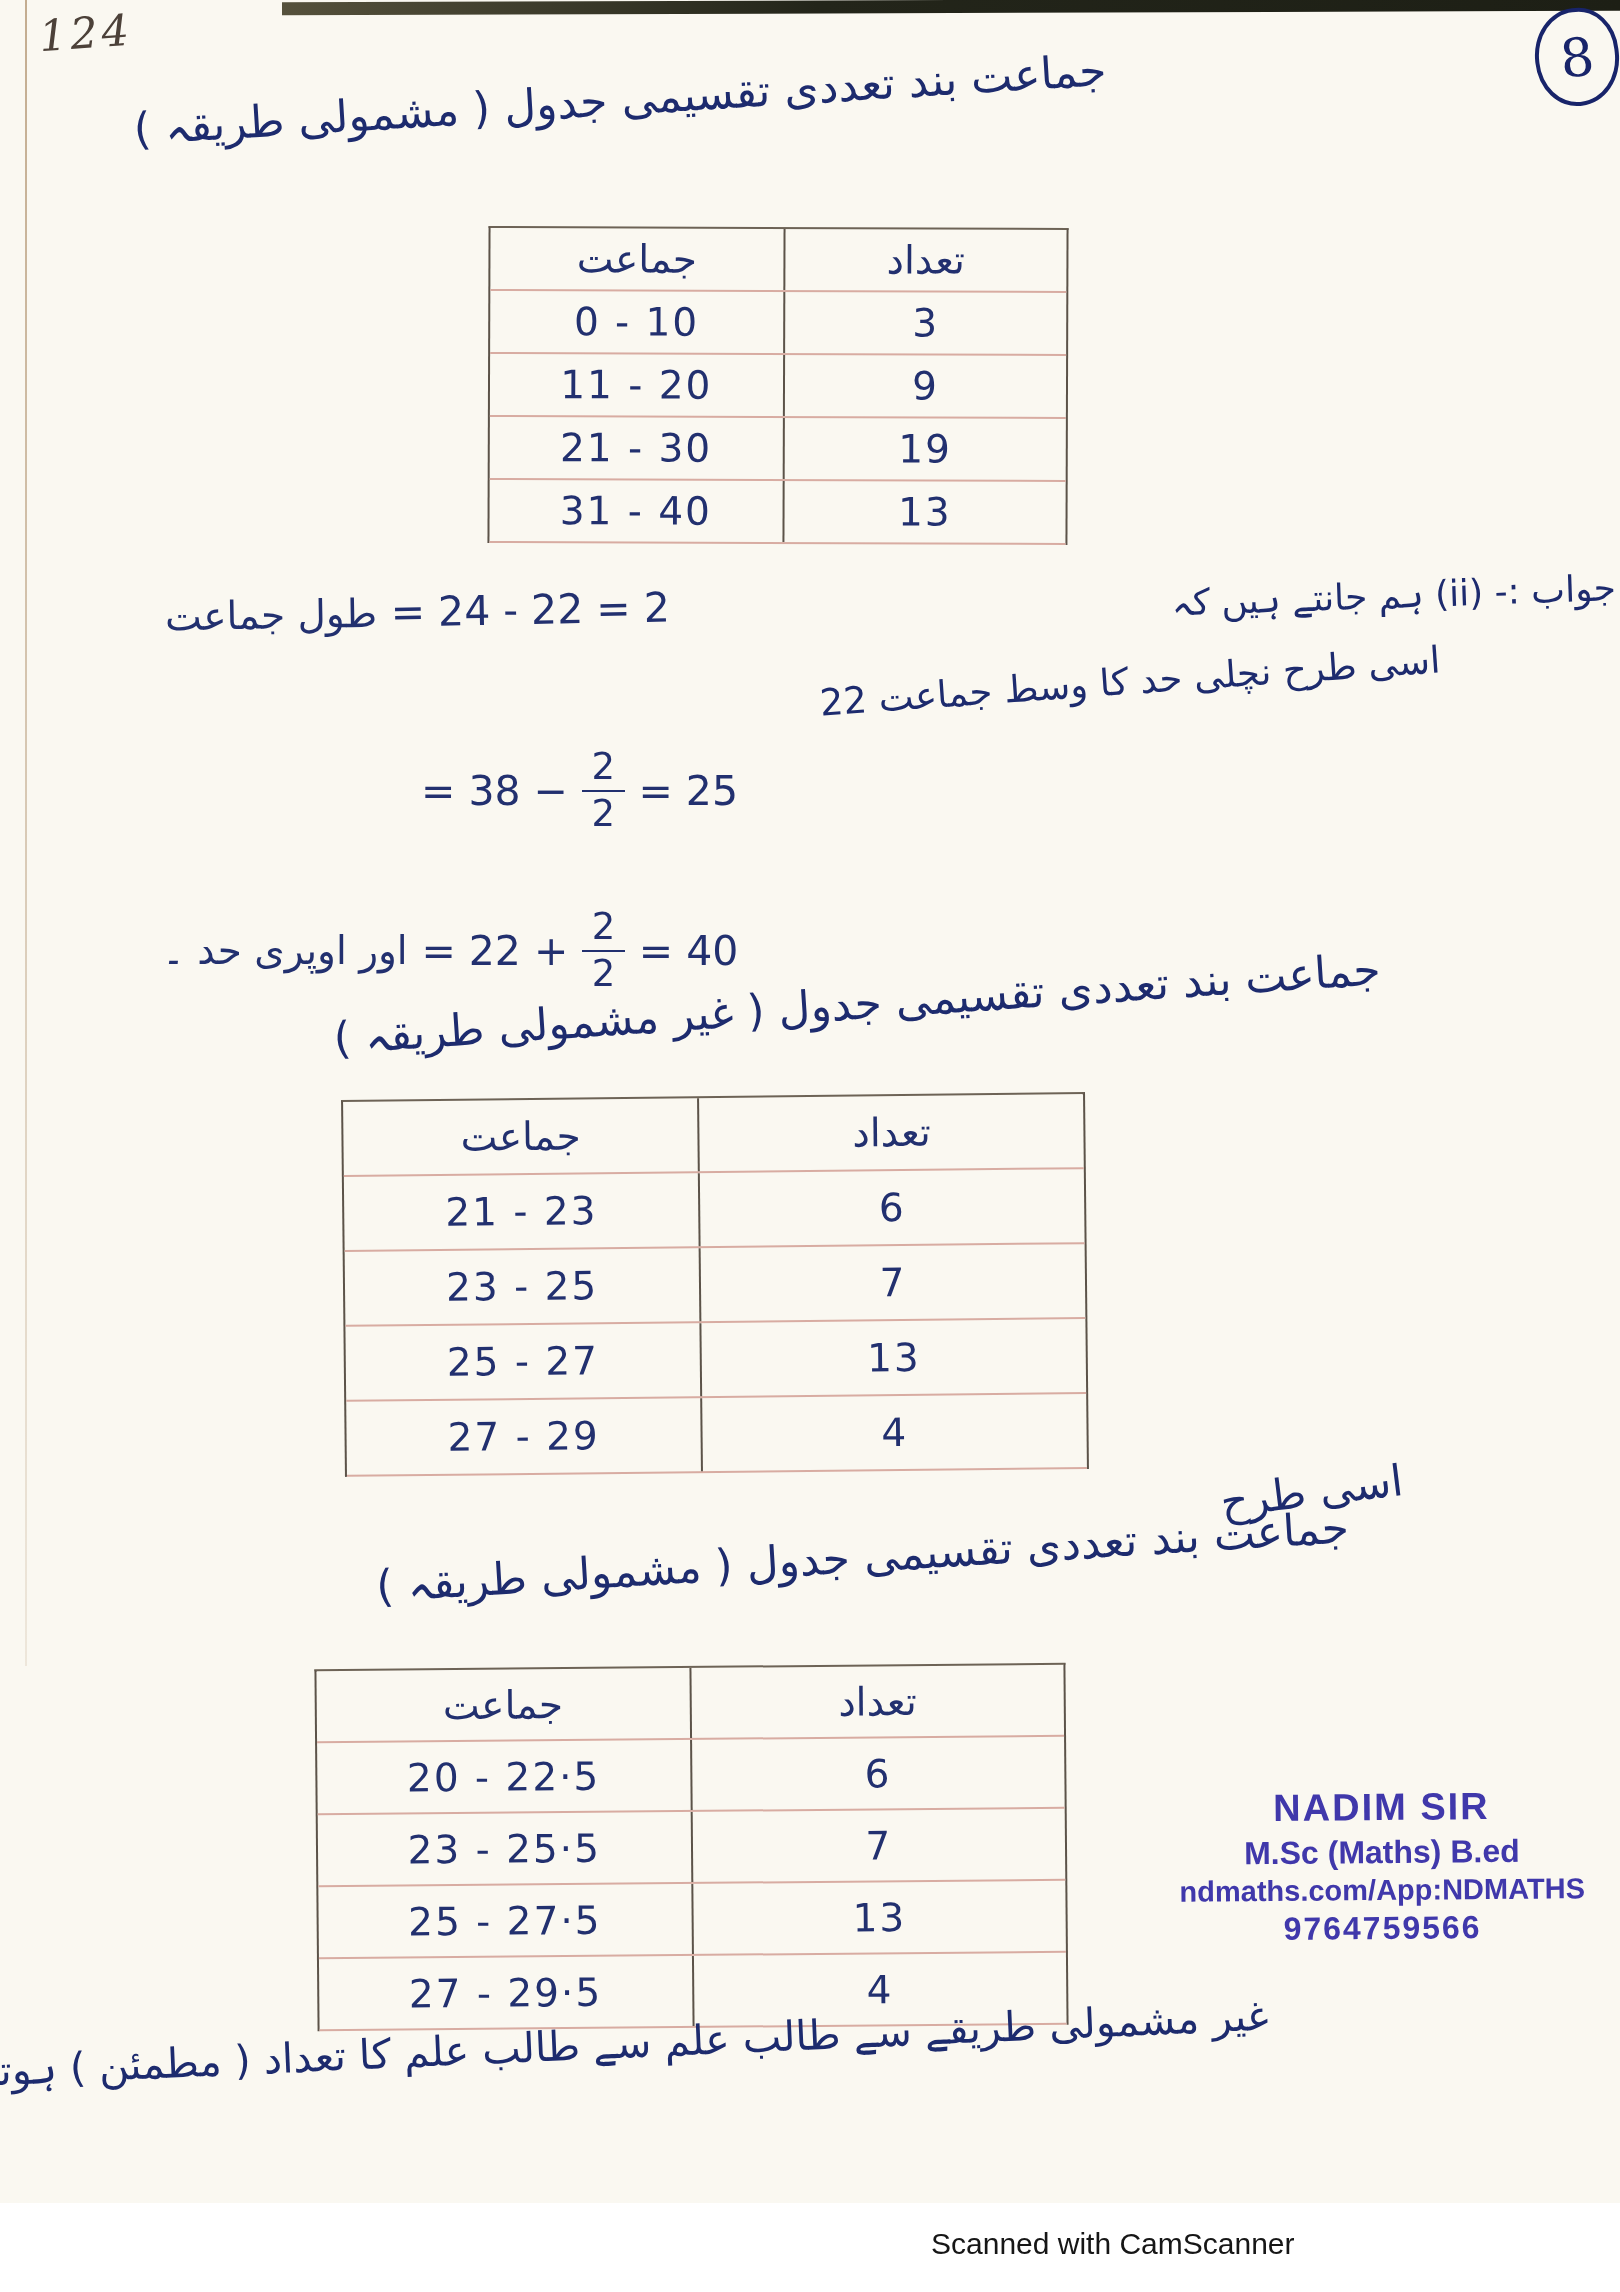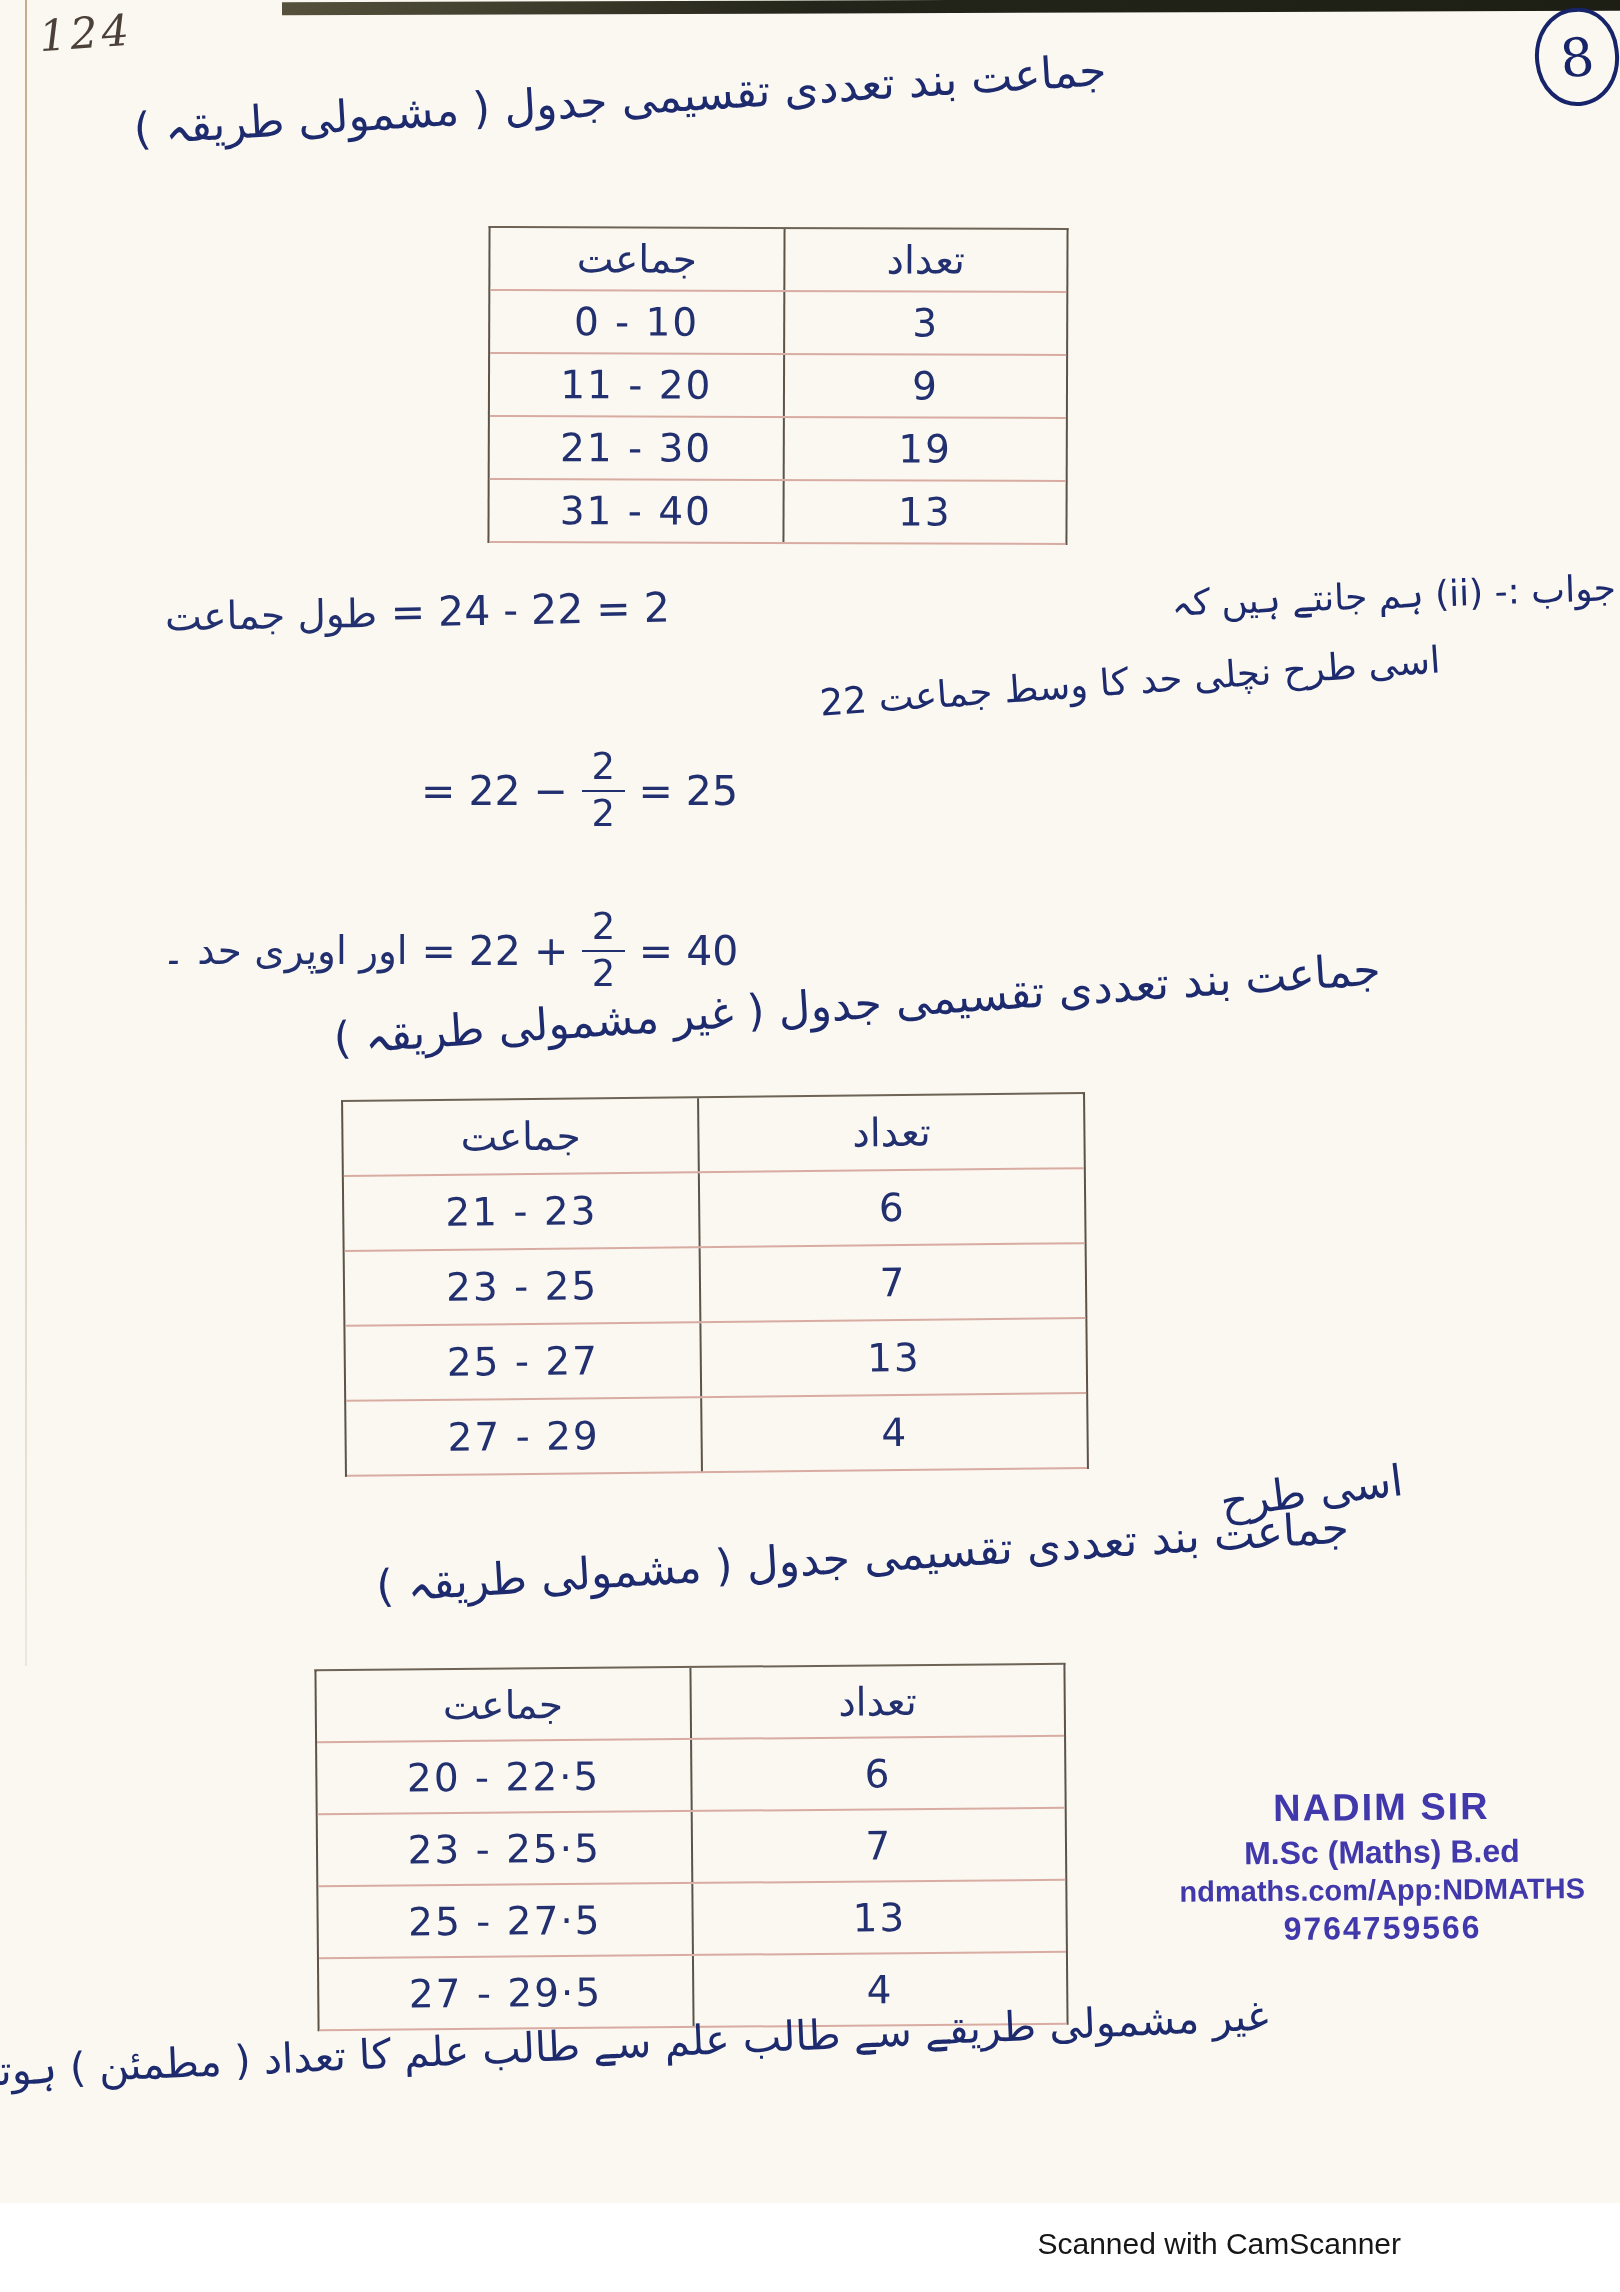--- a/index.html
+++ b/index.html
@@ -64,21 +64,21 @@
     font-family:"Liberation Sans",sans-serif;font-weight:bold;transform:rotate(-0.5deg);line-height:1.25;}
   .stamp .s1{font-size:38px;letter-spacing:2px;}
   .stamp .s2{font-size:32px;}
   .stamp .s3{font-size:29px;}
   .stamp .s4{font-size:32px;letter-spacing:2px;}
   
   .bottomnote{left:103px;top:2017px;width:1166px;font-size:41px;direction:rtl;
     transform:rotate(-2.5deg);color:#1d2b6e;white-space:nowrap;}
   
   .footerstrip{left:0;bottom:0;width:1620px;height:90px;background:#ffffff;}
-  .footertext{left:931px;top:2227px;width:470px;text-align:right;font-size:30px;color:#161616;
+  .footertext{left:931px;top:2227px;width:470px;text-align:left;font-size:30px;color:#161616;
     font-family:"Liberation Sans",sans-serif;}
 </style>
 </head>
 <body>
 
 <div class="page">
 
   <div class="abs topband"></div>
   <div class="abs leftedge"></div>
 
@@ -115,21 +115,21 @@
   <div class="abs jawab">جواب :- (ii) ہم جانتے ہیں کہ</div>
 
   <div class="abs eqline line1">
     <span class="ulabel">طول جماعت</span>
     <span>= 24 - 22 = 2</span>
   </div>
 
   <div class="abs line2">اسی طرح نچلی حد کا وسط جماعت 22</div>
 
   <div class="abs eqline line3">
-    <span>= 22 −</span>
+    <span>= 38 −</span>
     <span class="frac">
       <span class="num">2</span>
       <span class="den">2</span>
     </span>
     <span>= 25</span>
   </div>
 
   <div class="abs eqline line4">
     <span class="ulabel">اور اوپری حد ۔</span>
     <span>= 22 +</span>

